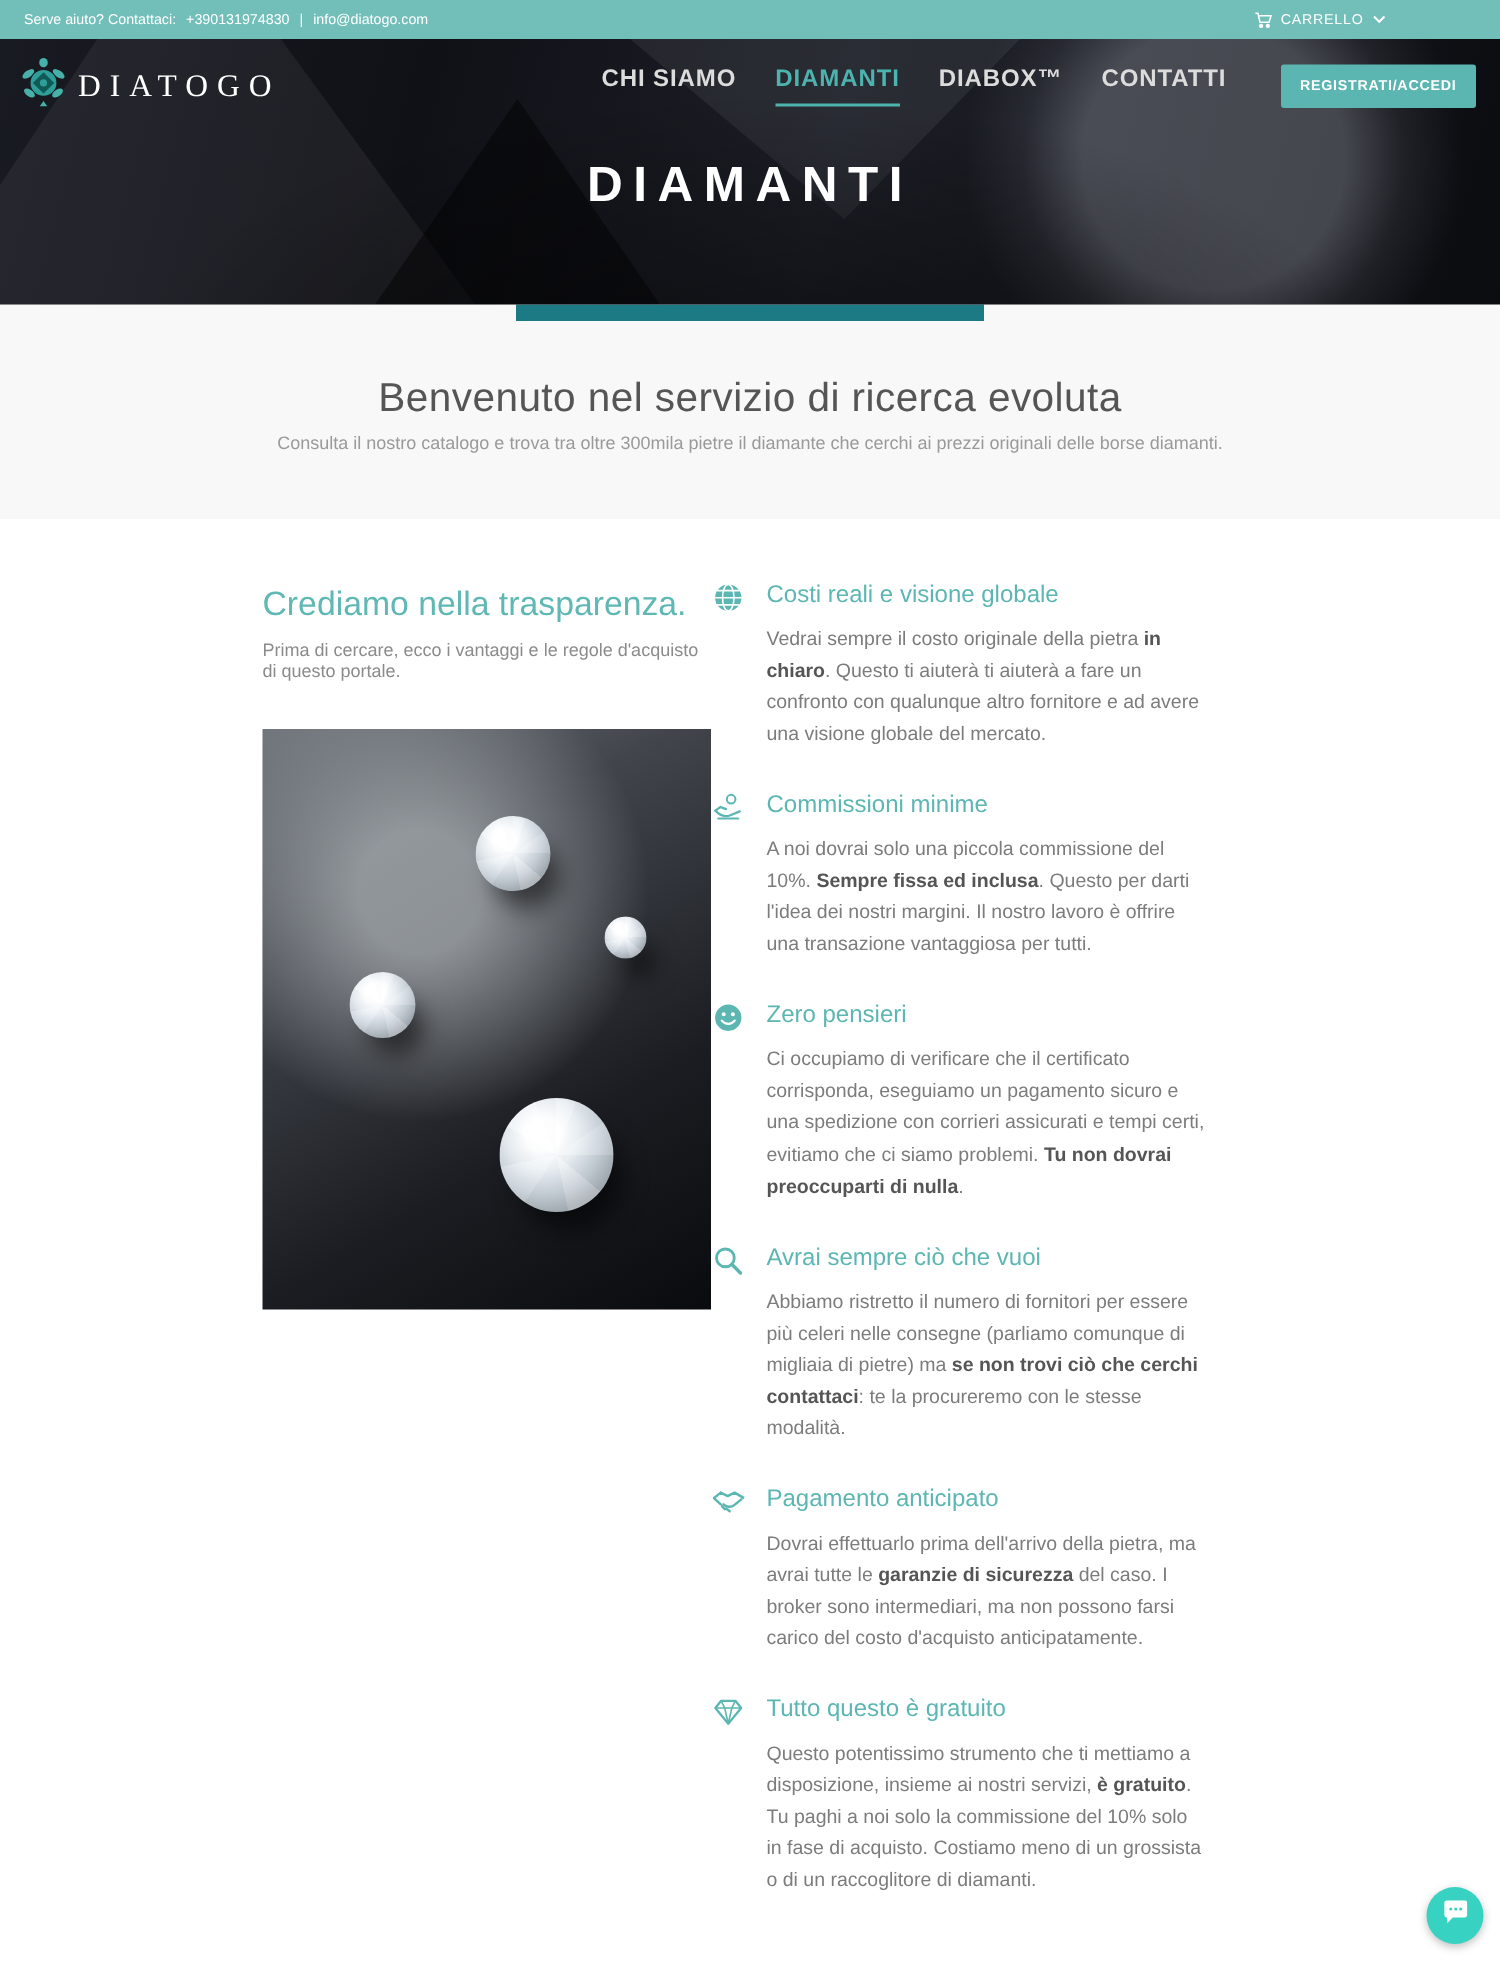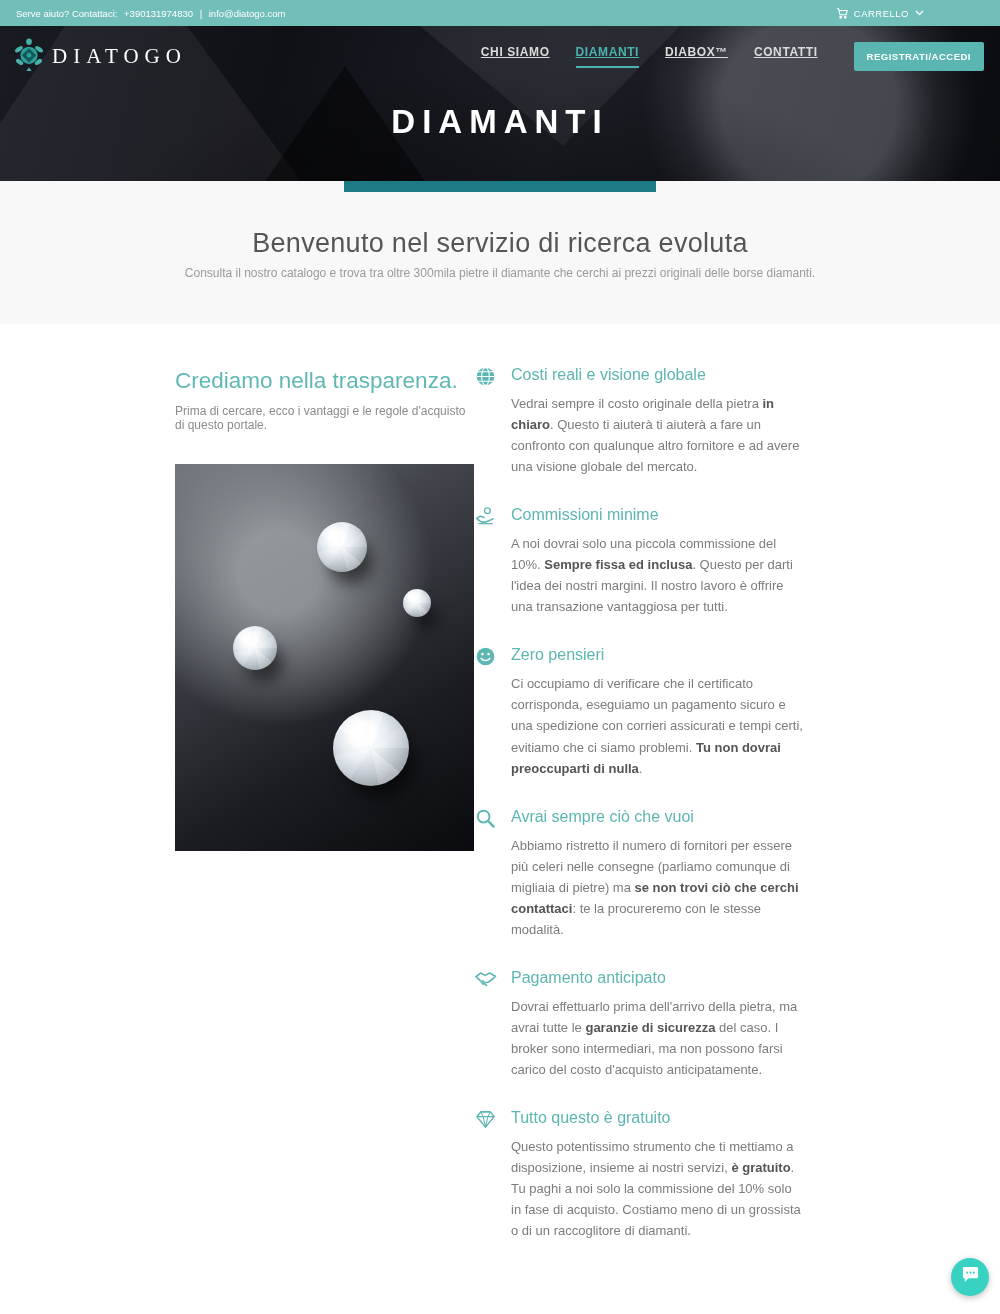--- a/index.html
+++ b/index.html
@@ -16,21 +16,21 @@
     height:26px; background:#72bfba; color:#fff;
     display:flex; align-items:center; justify-content:space-between;
     padding:0 16px; font-size:9.5px;
   }
   .topbar-left span{ margin-right:4px; }
   .topbar-right{ display:flex; align-items:center; gap:6px; font-size:9.5px; letter-spacing:.5px; margin-right:60px;}
   .topbar-right svg{ display:block; }
 
   
   .hero{
-    position:relative; height:155px;
+    position:relative; height:177px;
     background:linear-gradient(105deg,#191b22 0%,#101117 28%,#1d1f27 55%,#0b0c10 100%);
     overflow:hidden;
   }
   .hero .shape{ position:absolute; pointer-events:none; }
   .sh1{ left:0; top:0; width:360px; height:177px;
         background:rgba(255,255,255,.06);
         clip-path:polygon(18% 0,52% 0,88% 100%,0 100%,0 55%); }
   .sh2{ left:600px; top:0; width:380px; height:177px;
         background:radial-gradient(circle at 55% 45%, rgba(205,210,222,.28) 0 38%, rgba(150,155,170,.12) 55%, transparent 72%); }
   .sh3{ left:250px; top:40px; width:190px; height:137px;
@@ -47,22 +47,22 @@
     display:flex; align-items:center; justify-content:space-between;
     padding:12px 16px 0 14px;
   }
   .logo{ display:flex; align-items:center; gap:8px; }
   .logo-text{
     font-family:"Liberation Serif", serif; color:#fff;
     font-size:21px; letter-spacing:6px; font-weight:400;
   }
   .nav{ display:flex; align-items:center; gap:26px; }
   .nav a{
-    color:#dcdcdc; font-size:12px; font-weight:bold; letter-spacing:.6px;
-    padding-bottom:7px; border-bottom:2px solid transparent;text-decoration:underline;
+    color:#dcdcdc; font-size:16px; font-weight:bold; letter-spacing:.6px;
+    padding-bottom:7px; border-bottom:2px solid transparent;
   }
   .nav a.active{ color:#4db3ae; border-bottom-color:#4db3ae; }
   .btn-register{
     background:#5bb5b0; color:#fff; font-size:9.5px; font-weight:bold;
     letter-spacing:.5px; padding:9px 13px; border:none; border-radius:2px;
     margin-left:10px; cursor:pointer;
   }
   .hero-title{
     position:relative; z-index:2; text-align:center; margin-top:28px;
     color:#fff; font-size:33px; font-weight:bold; letter-spacing:7px;

